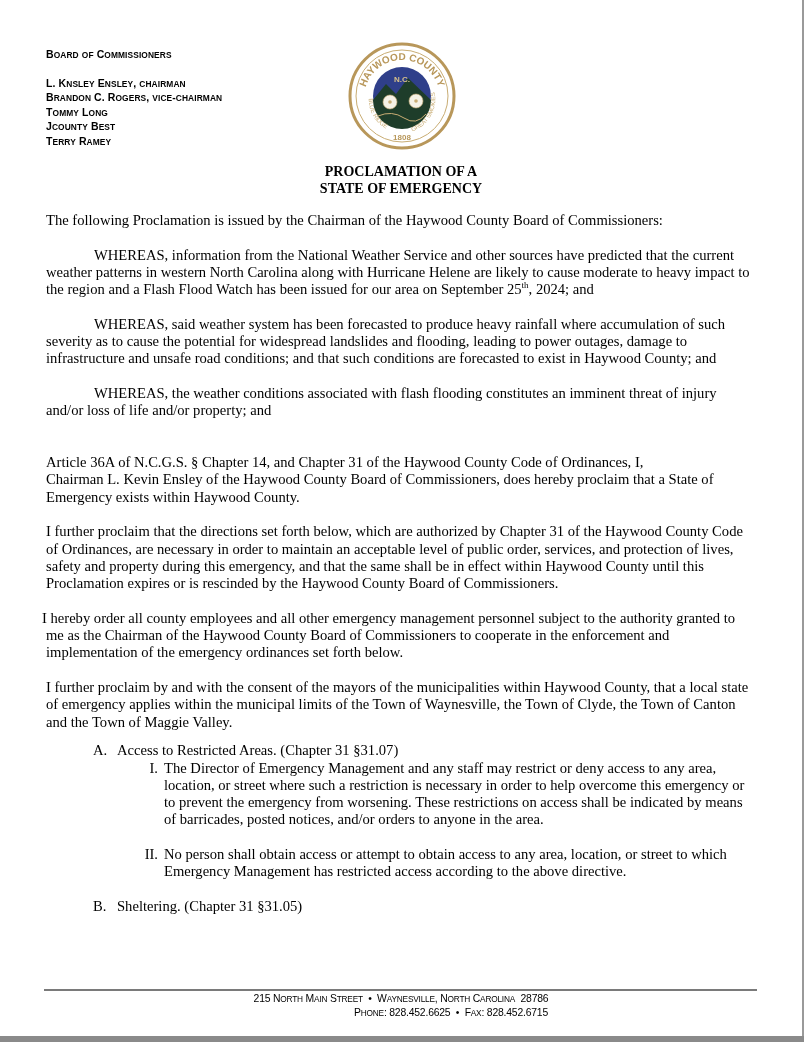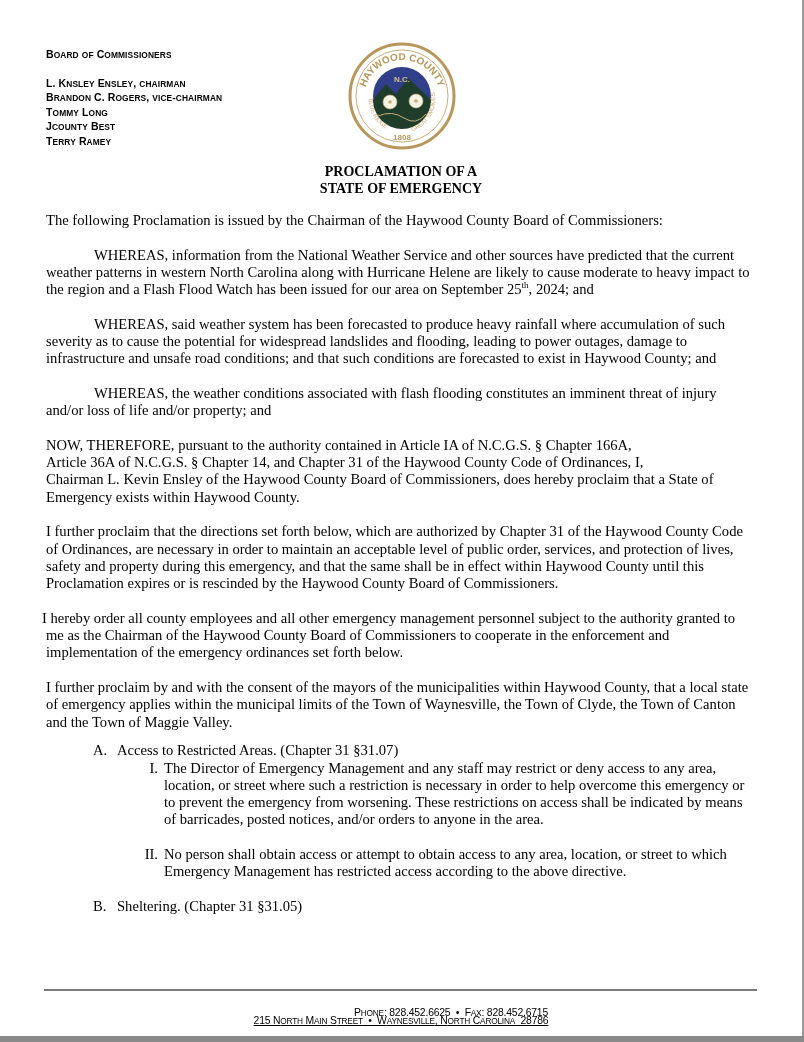--- a/index.html
+++ b/index.html
@@ -36,21 +36,21 @@
   .li-a { position: relative; padding-left: 71px; margin: 0; }
   .li-a .mk { position: absolute; left: 47px; }
   .li-r { position: relative; padding-left: 118px; margin: 0; }
   .li-r .mk { position: absolute; left: 94px; width: 18px; text-align: right; }
   .footer-line { position: absolute; left: 44px; top: 989px; width: 713px; height: 2px; background: #7a7a7a; }
   .footer {
     position: absolute; left: 0; width: 802px; text-align: center;
     font-family: "Liberation Sans", sans-serif; font-size: 10.4px; color: #000; letter-spacing: -0.2px;
   }
   .footer .sm { font-size: 8.3px; }
-  .f1 { top: 1015px; text-decoration: underline; }
+  .f1 { top: 993px; }
   .f2 { top: 1007px; padding-left: 100px; width: 702px; }
 </style>
 </head>
 <body>
 
 <div class="page">
 
   <div class="left-block sc">
     <div class="smallcaps">B<span class="sm">OARD</span> <span class="sm">OF</span> C<span class="sm">OMMISSIONERS</span></div>
     <div class="gap"></div>
@@ -93,21 +93,21 @@
   <div class="title">
     <div>PROCLAMATION OF A</div>
     <div>STATE OF EMERGENCY</div>
   </div>
 
   <div class="body">
     <p>The following Proclamation is issued by the Chairman of the Haywood County Board of Commissioners:</p>
     <p class="indent"><span>WHEREAS, information from the National Weather Service and other sources have predicted that the current weather patterns in western North Carolina along with Hurricane Helene are likely to cause moderate to heavy impact to the region and a Flash Flood Watch has been issued for our area on September 25</span><sup>th</sup><span>, 2024; and</span></p>
     <p class="indent">WHEREAS, said weather system has been forecasted to produce heavy rainfall where accumulation of such severity as to cause the potential for widespread landslides and flooding, leading to power outages, damage to infrastructure and unsafe road conditions; and that such conditions are forecasted to exist in Haywood County; and</p>
     <p class="indent">WHEREAS, the weather conditions associated with flash flooding constitutes an imminent threat of injury and/or loss of life and/or property; and</p>
-    <p><span>NOW, THEREFORE, pursuant to the authority contained in Article IA of N.C.G.S. § Chapter 166A,</span><br><span>Article 36A of N.C.G.S. § Chapter 14, and Chapter 31 of the Haywood County Code of Ordinances, I,</span><br><span>Chairman L. Kevin Ensley of the Haywood County Board of Commissioners, does hereby proclaim that a State of Emergency exists within Haywood County.</span></p>
+    <p><br><span>Article 36A of N.C.G.S. § Chapter 14, and Chapter 31 of the Haywood County Code of Ordinances, I,</span><br><span>Chairman L. Kevin Ensley of the Haywood County Board of Commissioners, does hereby proclaim that a State of Emergency exists within Haywood County.</span></p>
     <p>I further proclaim that the directions set forth below, which are authorized by Chapter 31 of the Haywood County Code of Ordinances, are necessary in order to maintain an acceptable level of public order, services, and protection of lives, safety and property during this emergency, and that the same shall be in effect within Haywood County until this Proclamation expires or is rescinded by the Haywood County Board of Commissioners.</p>
     <p style="text-indent:-4px; padding-left:4px; margin-left:-4px;">I hereby order all county employees and all other emergency management personnel subject to the authority granted to me as the Chairman of the Haywood County Board of Commissioners to cooperate in the enforcement and implementation of the emergency ordinances set forth below.</p>
     <p>I further proclaim by and with the consent of the mayors of the municipalities within Haywood County, that a local state of emergency applies within the municipal limits of the Town of Waynesville, the Town of Clyde, the Town of Canton and the Town of Maggie Valley.</p>
 
     <div class="list-a" style="margin-top:-6px;">
       <div class="li-a">
         <span class="mk">A.</span>
         <span>Access to Restricted Areas.  (Chapter 31 §31.07)</span>
       </div>
       <div class="li-r">

